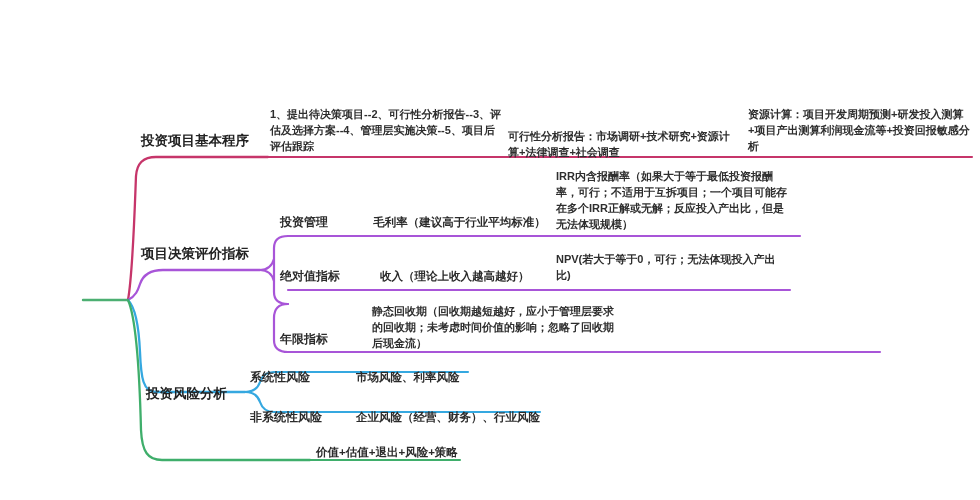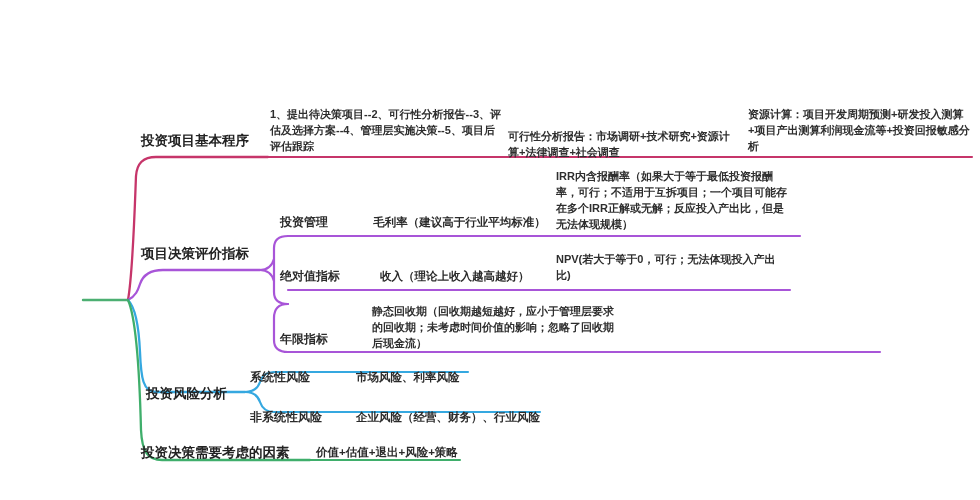--- a/index.html
+++ b/index.html
@@ -128,16 +128,15 @@
 
   <div class="node l2-label" style="left:280px; top:331px; width:80px;">年限指标</div>
   <div class="node detail" style="left:372px; top:304px; width:250px;">静态回收期（回收期越短越好，应小于管理层要求的回收期；未考虑时间价值的影响；忽略了回收期后现金流）</div>
 
   <div class="node l1-label" style="left:146px; top:384px; width:110px;">投资风险分析</div>
   <div class="node l2-label" style="left:250px; top:369px; width:96px;">系统性风险</div>
   <div class="node l3-label" style="left:356px; top:369px; width:180px;">市场风险、利率风险</div>
   <div class="node l2-label" style="left:250px; top:409px; width:104px;">非系统性风险</div>
   <div class="node l3-label" style="left:356px; top:409px; width:230px;">企业风险（经营、财务）、行业风险</div>
 
-  <div class="node l1-label" style="left:141px; top:443px; width:180px;">投资决策需要考虑的因素</div>
   <div class="node l3-label" style="left:316px; top:444px; width:180px;">价值+估值+退出+风险+策略</div>
 
 </div>
 
 </body></html>

